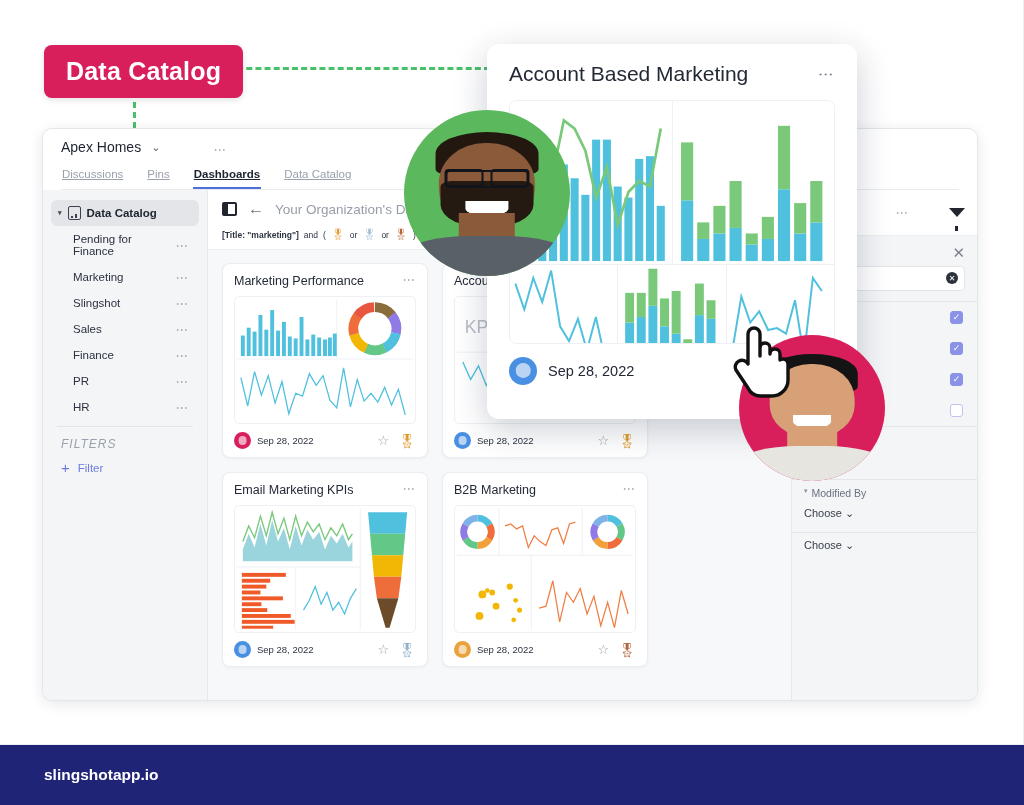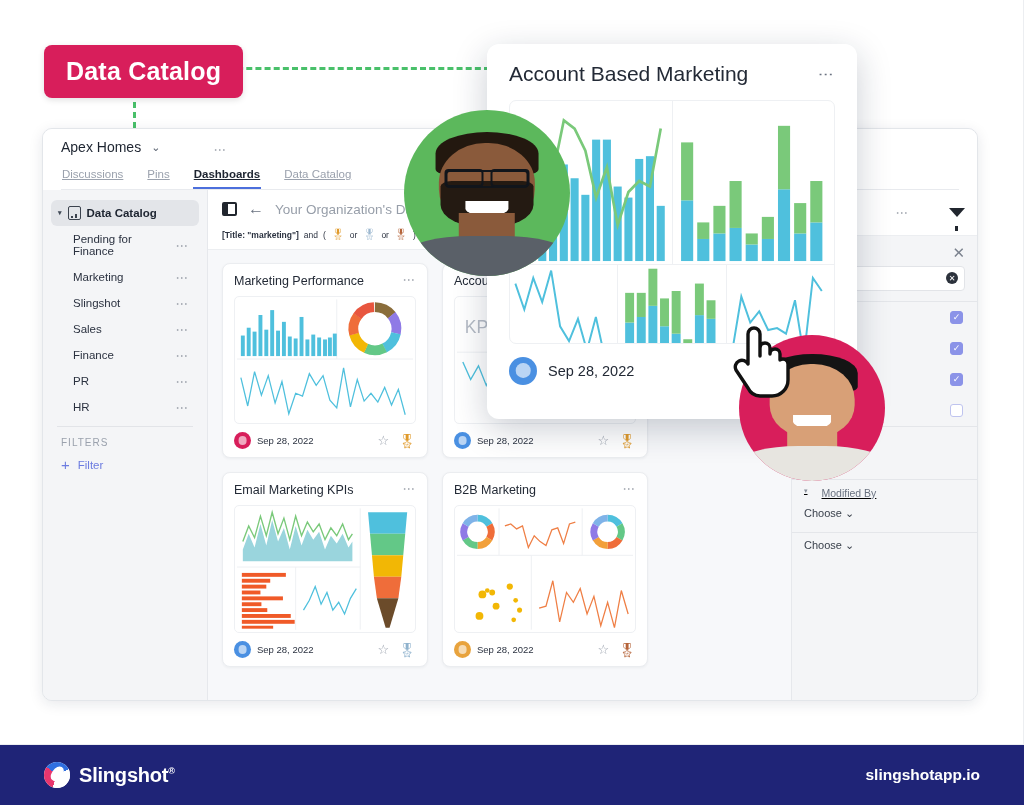--- a/index.html
+++ b/index.html
@@ -75,21 +75,21 @@
                linear-gradient(to top,#3b424d 0 4px,transparent 4px);
     background-size:2px 100%, 2px 100%;
     background-position:0 100%, 4px 100%;
     background-repeat:no-repeat; }
 
   .side-item {
     display:flex; align-items:center; justify-content:space-between;
     padding:7px 10px 7px 22px; font-size:11.5px; color:#2b3240; cursor:pointer;
   }
   .side-sep { height:1px; background:#e2e4e8; margin:6px 6px; }
-  .filters-label { font-size:10px; color:#9aa1ad; letter-spacing:1px; padding:4px 10px 6px 10px; }
+  .filters-label { font-size:12px; color:#9aa1ad; letter-spacing:1px; padding:4px 10px 6px 10px;font-style:italic; }
   .add-filter { display:flex; align-items:center; gap:8px; padding:3px 10px; font-size:11.5px; color:#6c7ce0; cursor:pointer;}
   .plus { font-size:15px; line-height:1; color:#6c7ce0; }
 
   
   .main { flex:1; display:flex; min-width:0; }
   .content { flex:1; min-width:0; background:#f7f8fa; }
   .crumb-row {
     display:flex; align-items:center; gap:11px;
     padding:10px 14px 7px 14px; background:#fff;
   }
@@ -137,21 +137,21 @@
     margin:0 12px 10px 12px; background:#fff; border:1px solid #e2e4e8; border-radius:4px;
     height:25px; display:flex; align-items:center; justify-content:flex-end; padding:0 6px;
   }
   .clear-x { width:12px;height:12px;border-radius:50%;background:#2c323c;color:#fff;font-size:8px;
     display:flex;align-items:center;justify-content:center;}
   .rp-sec { border-top:1px solid #e4e6ea; }
   .cb-row { display:flex; align-items:center; justify-content:flex-end; padding:9px 14px; }
   .cb { width:13px;height:13px;border-radius:3px;border:1.5px solid #8b93e8;background:#8b93e8;
     color:#fff;font-size:9px;display:flex;align-items:center;justify-content:center;}
   .cb.off { background:#fff; border-color:#bfc4ef; }
-  .grp { padding:7px 12px 2px 12px; display:flex; align-items:flex-start; gap:14px;text-decoration:underline; }
+  .grp { padding:7px 12px 2px 12px; display:flex; align-items:flex-start; gap:4px; }
   .grp-tri { font-size:7px; color:#8a919d; }
   .grp-lbl { font-size:10.5px; color:#6a7280; }
   .choose { padding:6px 12px 12px 12px; font-size:11px; color:#3a414c; }
 
   
   .popup {
     position:absolute; left:487px; top:44px; width:370px; height:375px;
     background:#fff; border-radius:12px; box-shadow:0 10px 34px rgba(20,30,60,.22);
     padding:18px 22px 14px 22px; z-index:40;
   }
@@ -698,20 +698,16 @@
   </div>
 
   <div class="hand">
     <svg width="60" height="78" viewBox="0 0 60 78">
       <path d="M18 44 L18 14 a6 6 0 0 1 12 0 L30 36 L30 28 a5 5 0 0 1 10 0 L40 34 a5 5 0 0 1 10 0 L50 40
                a5 5 0 0 1 8 4 L58 60 a16 16 0 0 1 -16 16 L30 76 a14 14 0 0 1 -12 -8 L6 50 a6 6 0 0 1 12 -6 Z" fill="#ffffff" stroke="#111111" stroke-width="3.4" stroke-linejoin="round"></path>
     </svg>
   </div>
 
   <div class="footer">
-    <div class="logo-wrap">
-      <span class="logo-mark"></span>
-      <span class="logo-text"><span>Slingshot</span><span class="logo-reg">®</span></span>
-    </div>
     <div class="footer-url">slingshotapp.io</div>
   </div>
 
 </div>
 
 </body></html>

